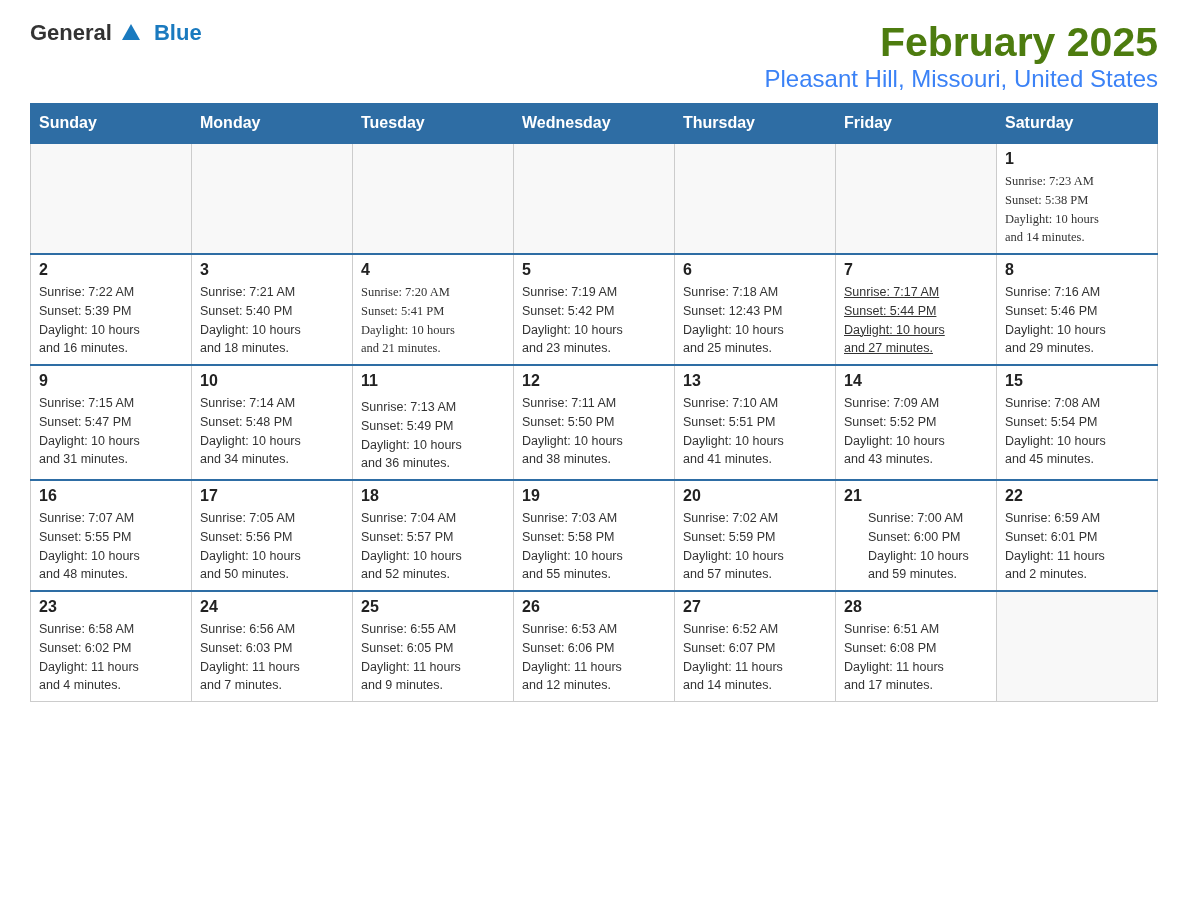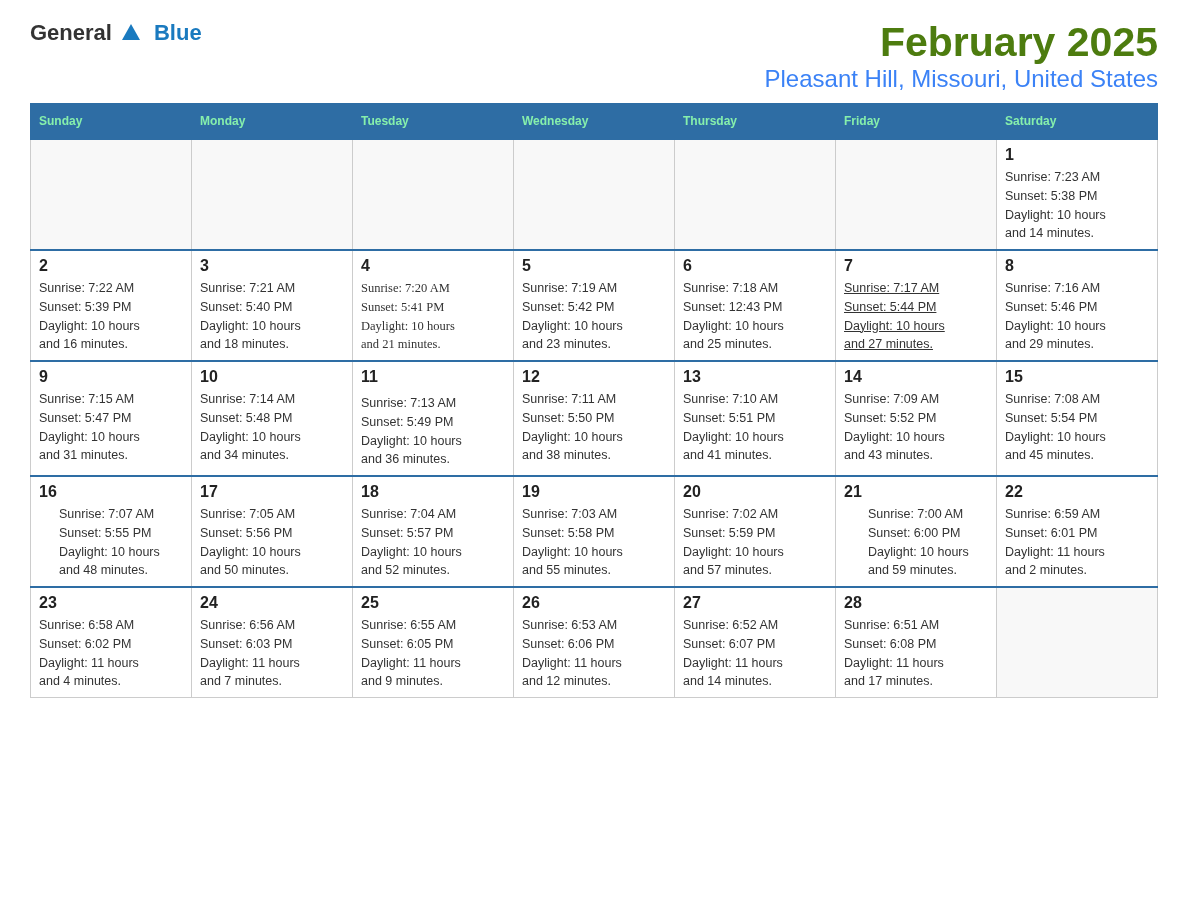--- a/index.html
+++ b/index.html
@@ -49,22 +49,22 @@
       font-size: 24px;
       color: #3b82f6;
     }
     .calendar {
       width: 100%;
       border-collapse: collapse;
       margin-top: 10px;
     }
     .calendar thead tr th {
       background-color: #2e6da4;
-      color: #86efac;
-      font-size: 12px;
+      color: #ffffff;
+      font-size: 16px;
       font-weight: bold;
       padding: 10px 8px;
       text-align: left;
       border: 1px solid #2e6da4;
     }
     .calendar tbody tr td {
       vertical-align: top;
       padding: 6px 8px;
       border: 1px solid #ccc;
       border-top: 2px solid #2e6da4;
@@ -123,21 +123,21 @@
   <tbody id="calendar-body">
   <tr>
         <td class="empty"></td>
         <td class="empty"></td>
         <td class="empty"></td>
         <td class="empty"></td>
         <td class="empty"></td>
         <td class="empty"></td>
         <td>
           <span class="day-number">1</span>
-          <div class="day-info" style="white-space: pre-line;">Sunrise: 7:23 AM
+          <div class="day-info" style="white-space: pre-line; font-family: Liberation Serif, serif;">Sunrise: 7:23 AM
 Sunset: 5:38 PM
 Daylight: 10 hours
 and 14 minutes.</div>
         </td>
       </tr>
       <tr>
         <td>
           <span class="day-number">2</span>
           <div class="day-info" style="white-space: pre-line;">Sunrise: 7:22 AM
 Sunset: 5:39 PM
@@ -234,21 +234,21 @@
           <span class="day-number">15</span>
           <div class="day-info" style="white-space: pre-line;">Sunrise: 7:08 AM
 Sunset: 5:54 PM
 Daylight: 10 hours
 and 45 minutes.</div>
         </td>
       </tr>
       <tr>
         <td>
           <span class="day-number">16</span>
-          <div class="day-info" style="white-space: pre-line; margin-left: 20px;">Sunrise: 7:07 AM
+          <div class="day-info" style="white-space: pre-line;">Sunrise: 7:07 AM
 Sunset: 5:55 PM
 Daylight: 10 hours
 and 48 minutes.</div>
         </td>
         <td>
           <span class="day-number">17</span>
           <div class="day-info" style="white-space: pre-line;">Sunrise: 7:05 AM
 Sunset: 5:56 PM
 Daylight: 10 hours
 and 50 minutes.</div>

